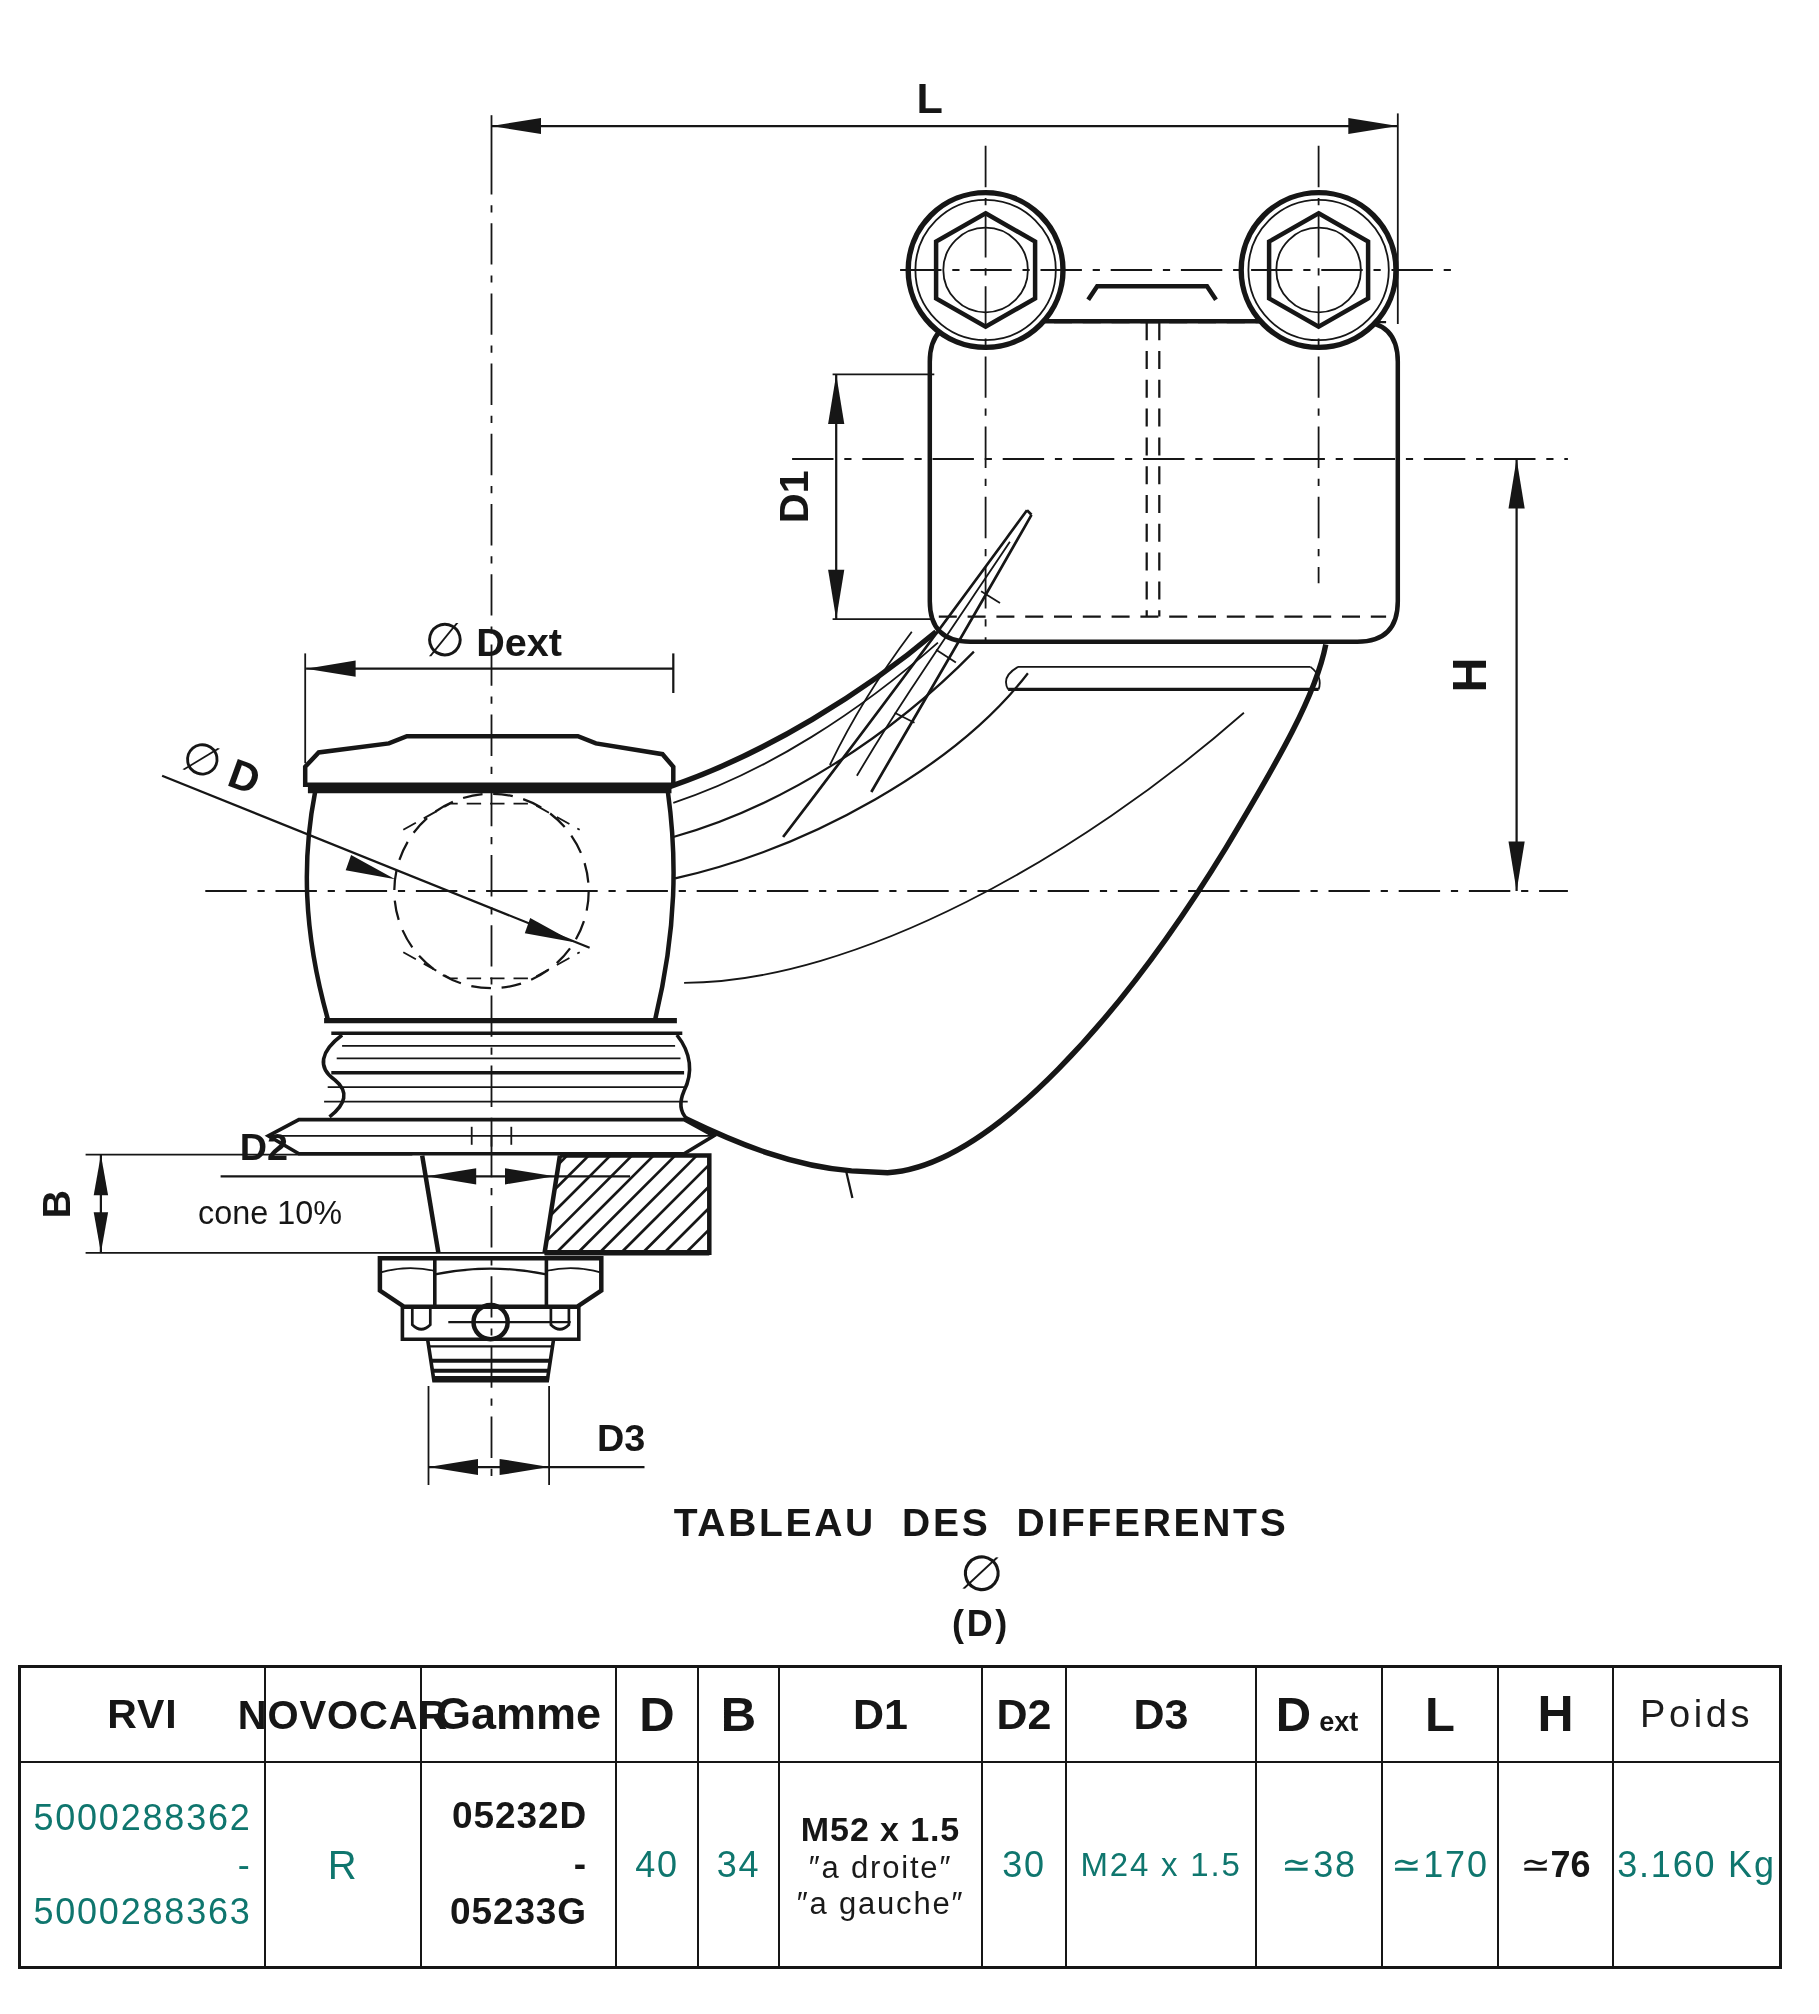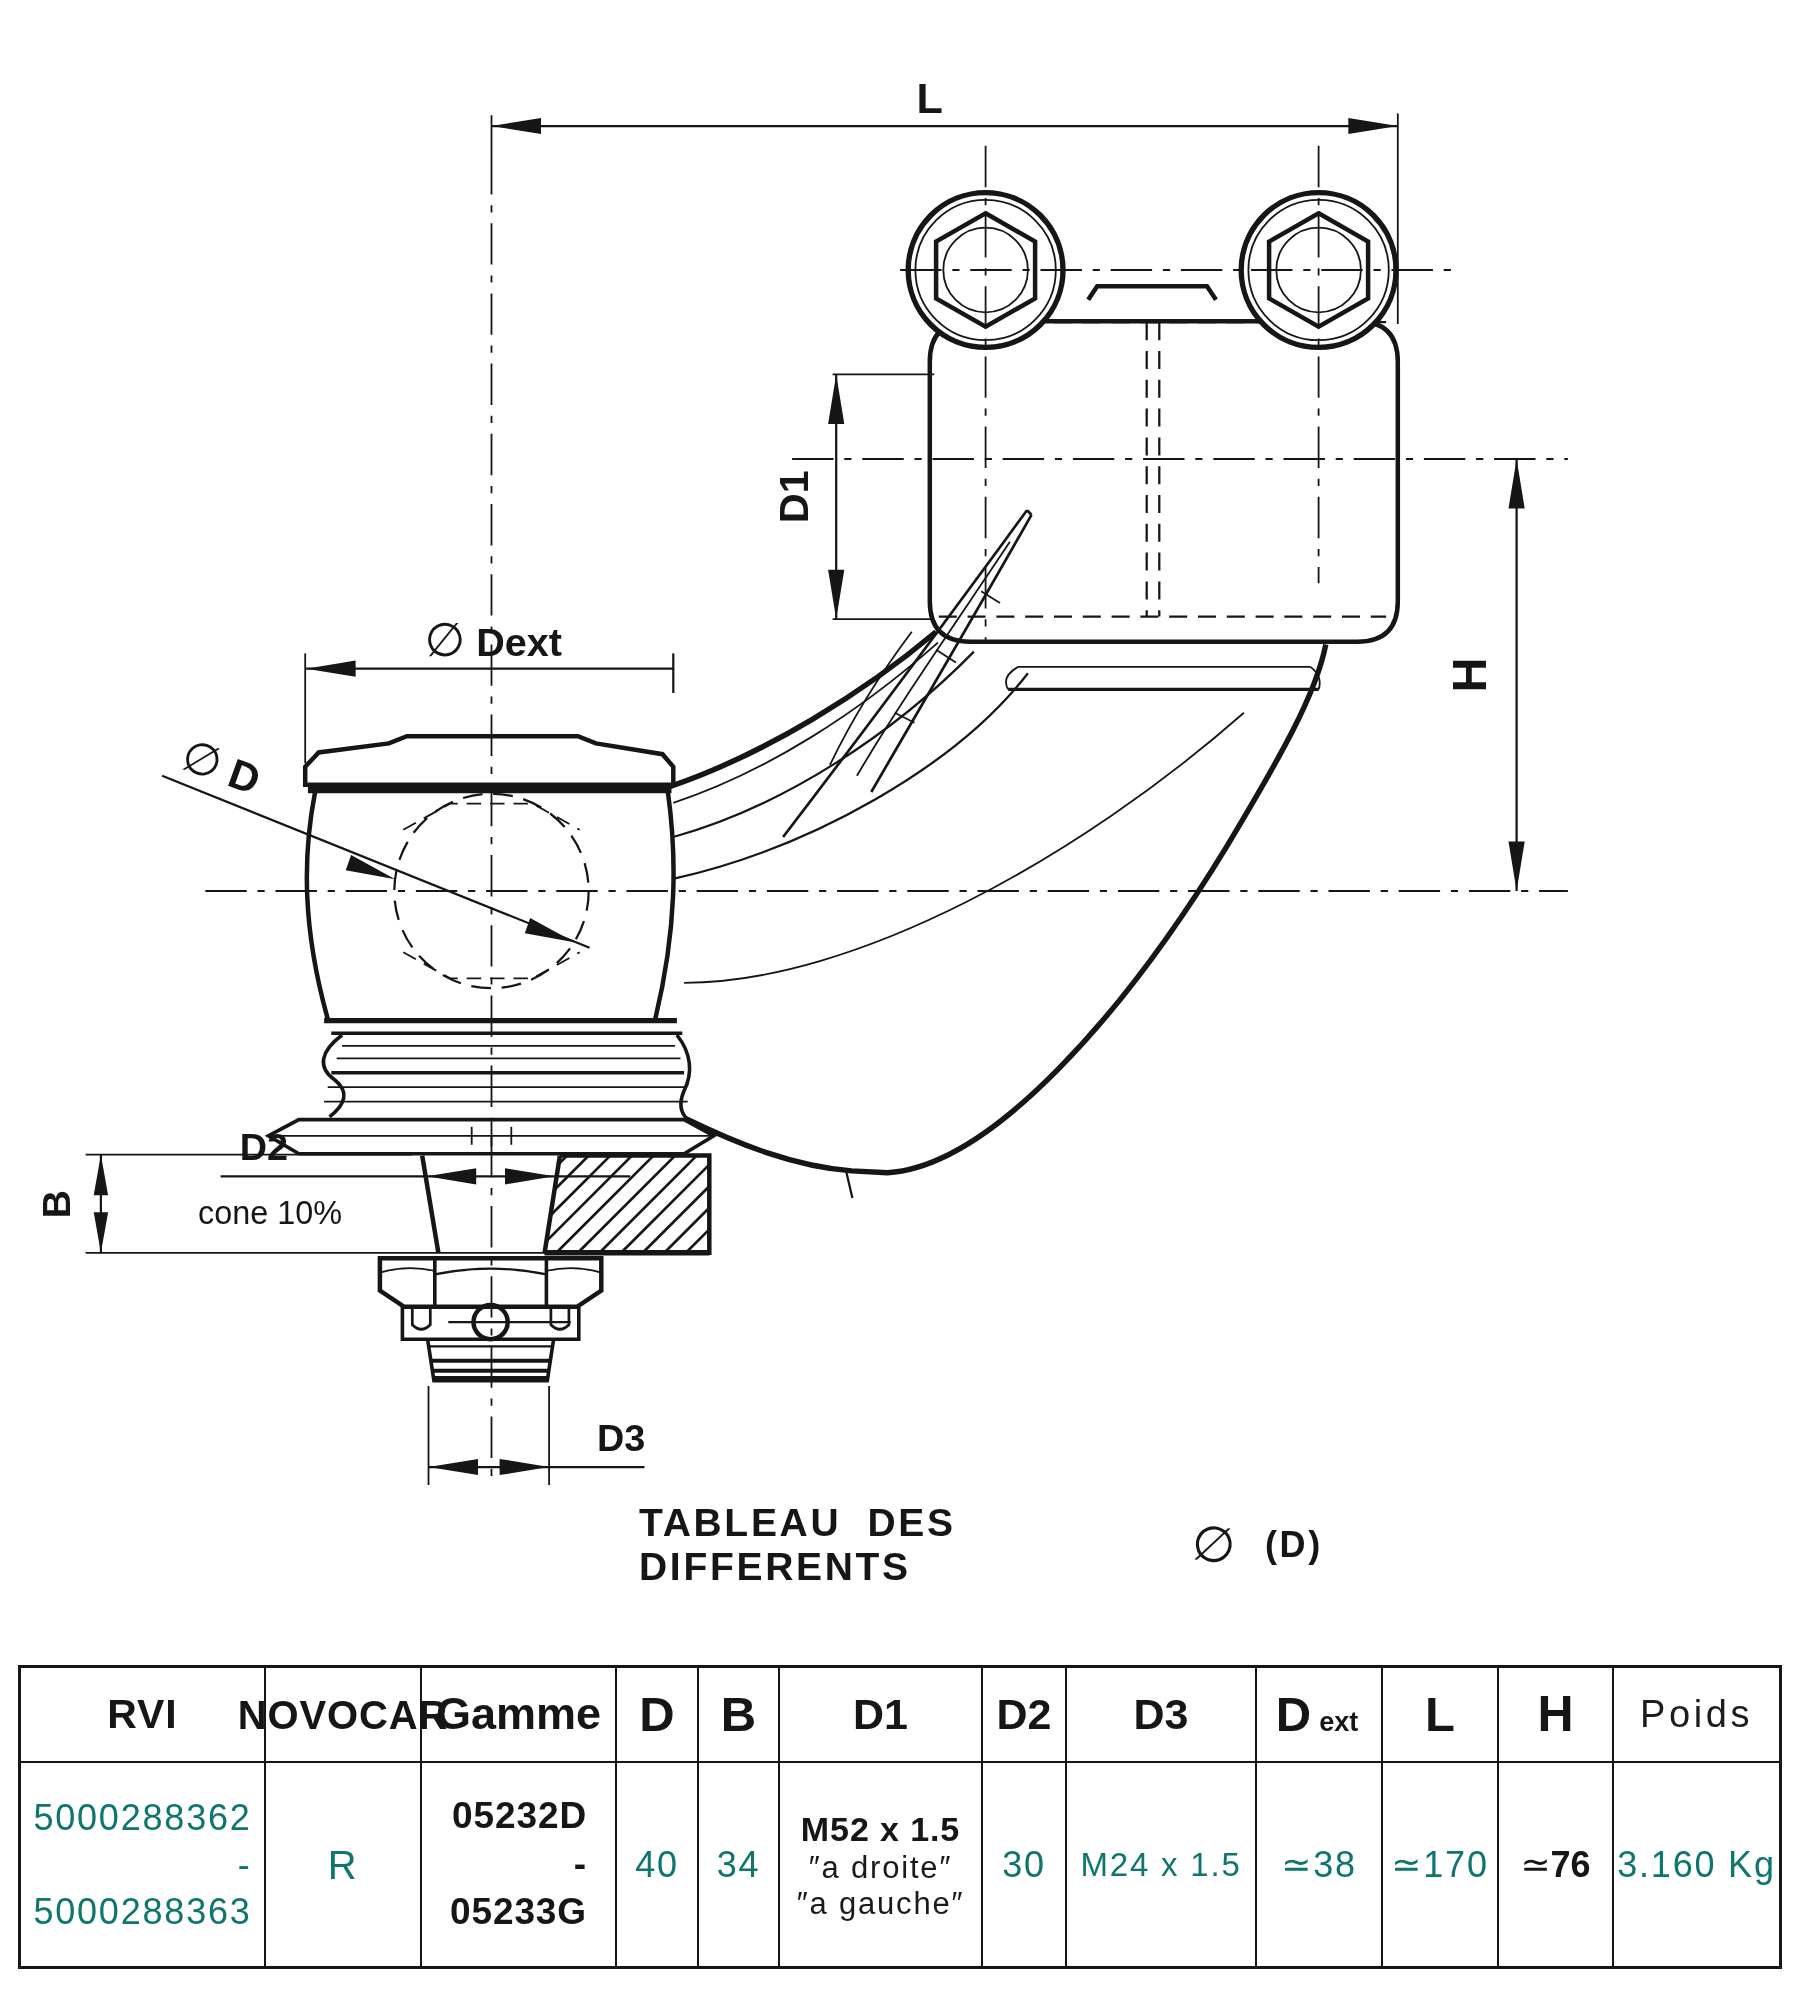--- a/index.html
+++ b/index.html
@@ -12,21 +12,21 @@
   .s2{stroke-width:2px}.s25{stroke-width:2.5px}.s3{stroke-width:3px}.s35{stroke-width:3.5px}
   .s4{stroke-width:4px}.s45{stroke-width:4.5px}.s5{stroke-width:5px}.s6{stroke-width:6px}.s7{stroke-width:7px}
   .dash{stroke-dasharray:20 12}
   .dash16{stroke-dasharray:16 10}
   .cdash{stroke-dasharray:46 12 8 12}
   .bdash{stroke-dasharray:22 12}
   .dwg text{fill:#161616;stroke:none;font-family:"Liberation Sans",sans-serif;}
   .tb{font-weight:bold;}
   
   .caption{position:absolute;left:639px;top:1501px;width:684px;display:flex;align-items:center;
-           justify-content:flex-start;font-weight:bold;font-size:39px;letter-spacing:2.7px;word-spacing:12.6px;}
+           justify-content:flex-start;font-weight:bold;font-size:39px;letter-spacing:2.7px;word-spacing:12.6px;flex-direction:column;}
   .caption .cap-sym{font-weight:normal;font-size:50px;margin:0 27px 0 31px;transform:rotate(8deg);}
   .caption .cap-suffix{font-weight:bold;font-size:36px;}
   
   .spec-table{position:absolute;left:18px;top:1665px;border:3.6px solid #161616;
               display:grid;grid-template-columns:245px 156px 195px 82px 81px 203px 84px 190px 126px 116px 115px 165px;
               grid-template-rows:95px 203px;background:#fff;}
   .cell{border-right:2.7px solid #161616;display:flex;flex-direction:column;align-items:center;justify-content:center;
         text-align:right;line-height:1.25;}
   .cell.last{border-right:none;}
   .cell.hdr{border-bottom:2.7px solid #161616;flex-direction:row;align-items:center;}

